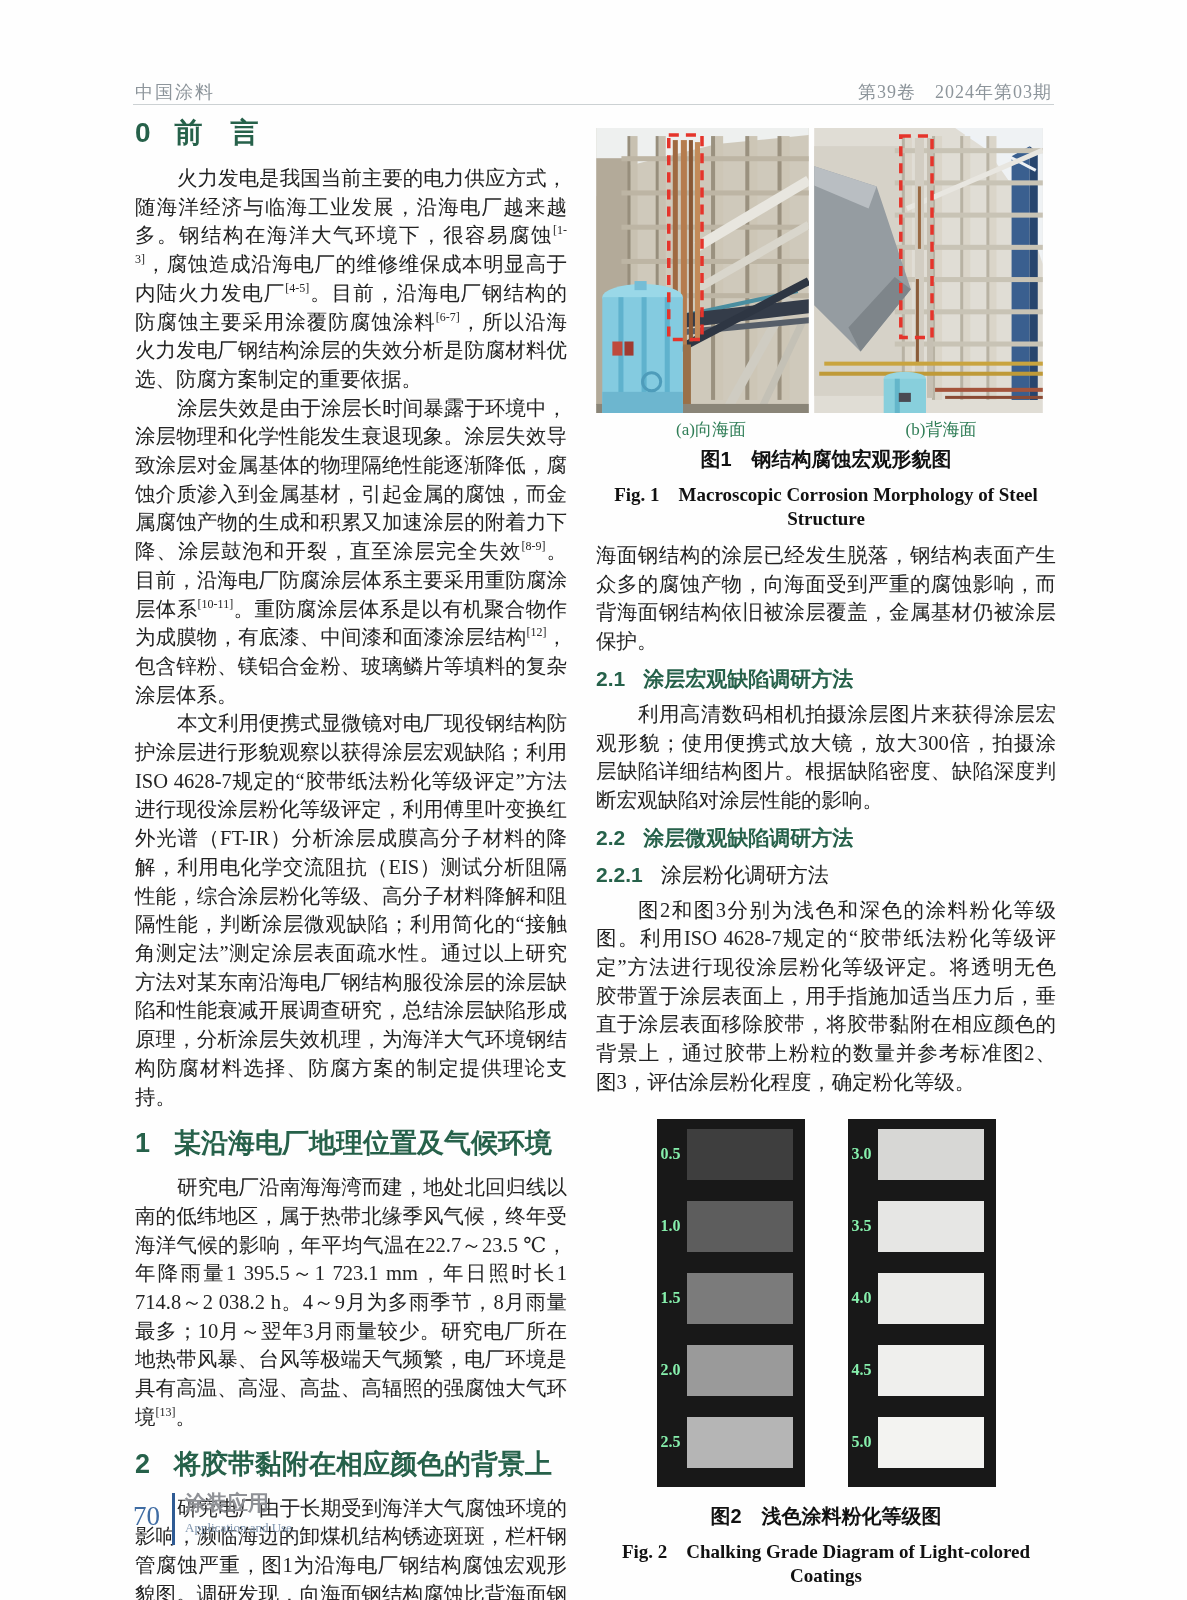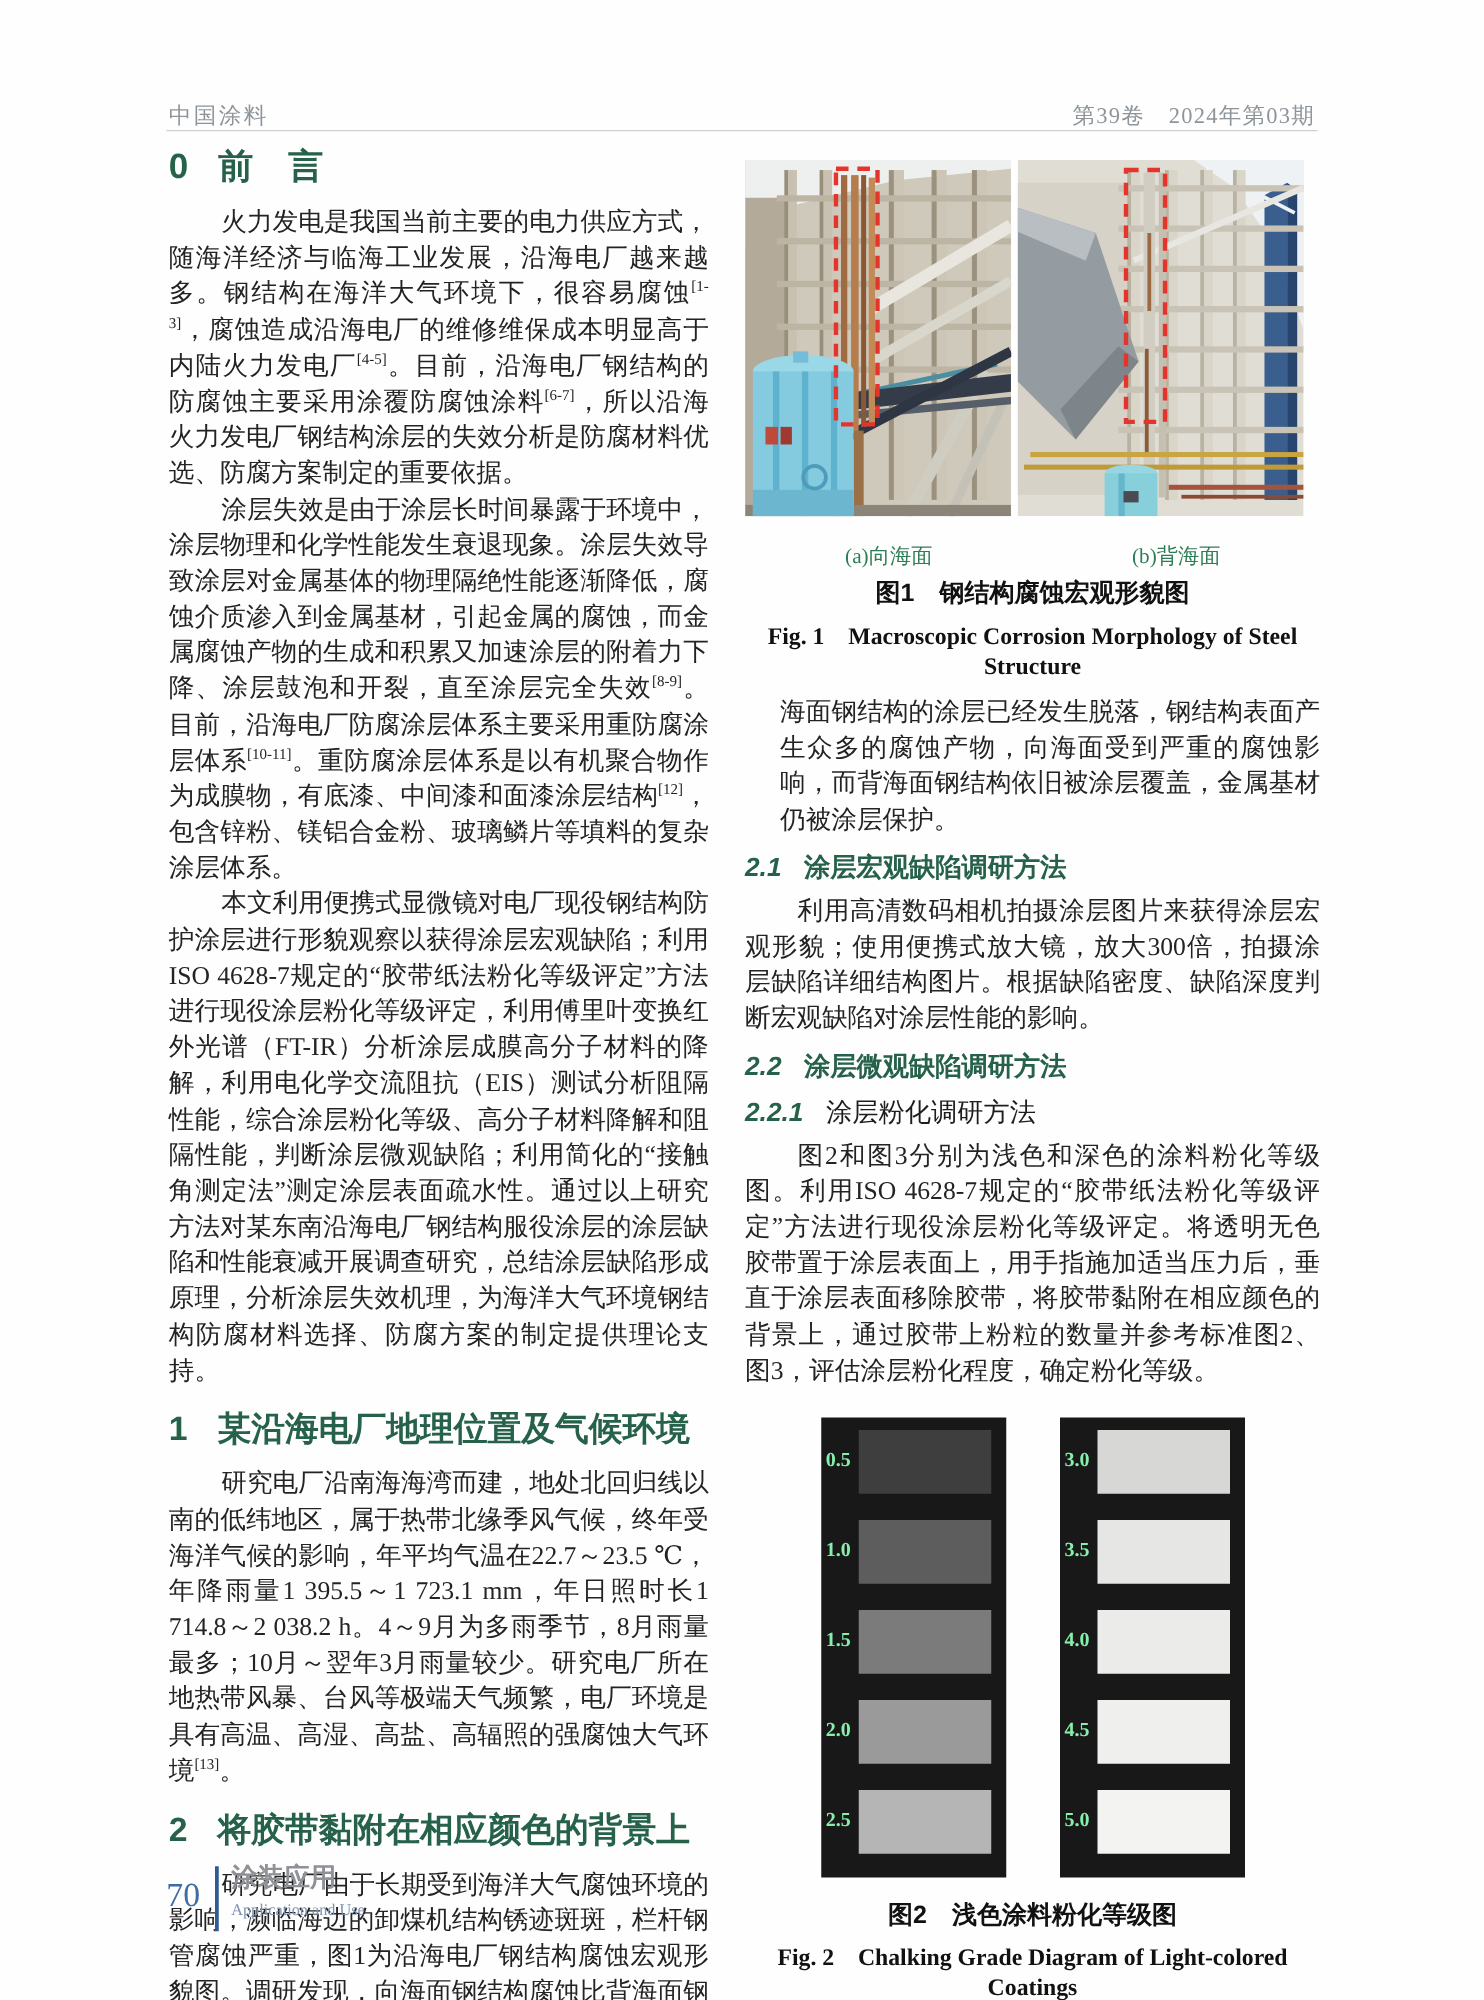--- a/index.html
+++ b/index.html
@@ -13,30 +13,30 @@
   
   #col-left{position:absolute;left:135px;top:112px;width:432px;}
   #col-right{position:absolute;left:596px;top:124px;width:460px;}
   
   .h-major{font-family:"Liberation Sans","DejaVu Sans",sans-serif;font-weight:bold;
            color:#26614a;font-size:27px;margin:14px 0 12px 0;display:flex;align-items:baseline;}
   .h-major .num{margin-right:24px;}
   .h-first{margin-top:2px;font-size:28px;}
   .h-sub{font-family:"Liberation Sans","DejaVu Sans",sans-serif;font-weight:bold;
          color:#26614a;font-size:21px;margin:9px 0 7px 0;display:flex;align-items:baseline;}
-  .h-sub .num{margin-right:18px;font-style:italic;}
+  .h-sub .num{margin-right:18px;}
   .h-sub3 .title{color:#1d1d1d;font-weight:normal;font-family:"Liberation Serif","DejaVu Serif",serif;}
   
   .para{font-size:20.5px;line-height:28.7px;text-align:justify;margin:0;text-indent:2.05em;}
   .para sup{font-size:12px;line-height:0;}
-  .no-indent{text-indent:0;margin-left:28px;}
+  .no-indent{text-indent:0;}
   
   #fig1-photos{display:flex;gap:5px;margin-top:4px;}
   #fig1-photos svg{display:block;}
-  .fig1-caps{display:flex;margin-top:20px;}
+  .fig1-caps{display:flex;margin-top:5px;}
   .fig1-cap{flex:1;text-align:center;color:#2f7d56;font-size:17px;}
   .figcap-zh{text-align:center;font-family:"Liberation Sans","DejaVu Sans",sans-serif;
              font-weight:bold;font-size:20px;color:#111;margin-top:5px;}
   .figcap-en{text-align:center;font-weight:bold;font-size:19px;color:#111;margin-top:10px;line-height:24px;}
   
   #fig2{display:flex;justify-content:center;gap:43px;margin-top:22px;}
   .chalk-panel{width:148px;height:368px;background:#181818;box-sizing:border-box;
                padding:10px 0 0 0;display:flex;flex-direction:column;gap:21px;}
   .chalk-row{display:flex;align-items:center;height:51px;}
   .chalk-label{width:30px;color:#86efac;font-weight:bold;font-size:16px;text-align:left;

